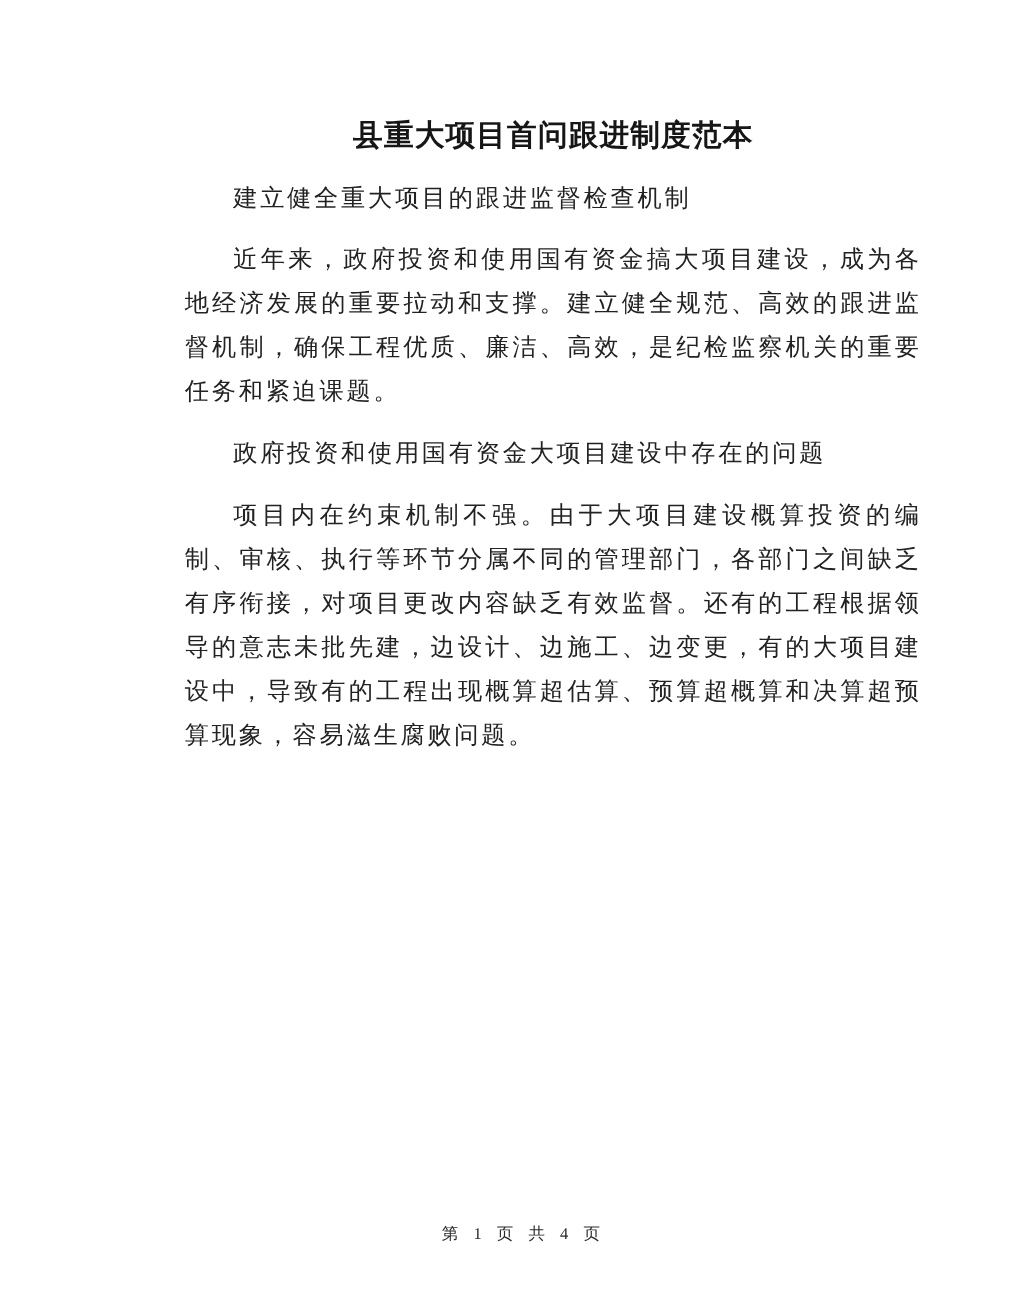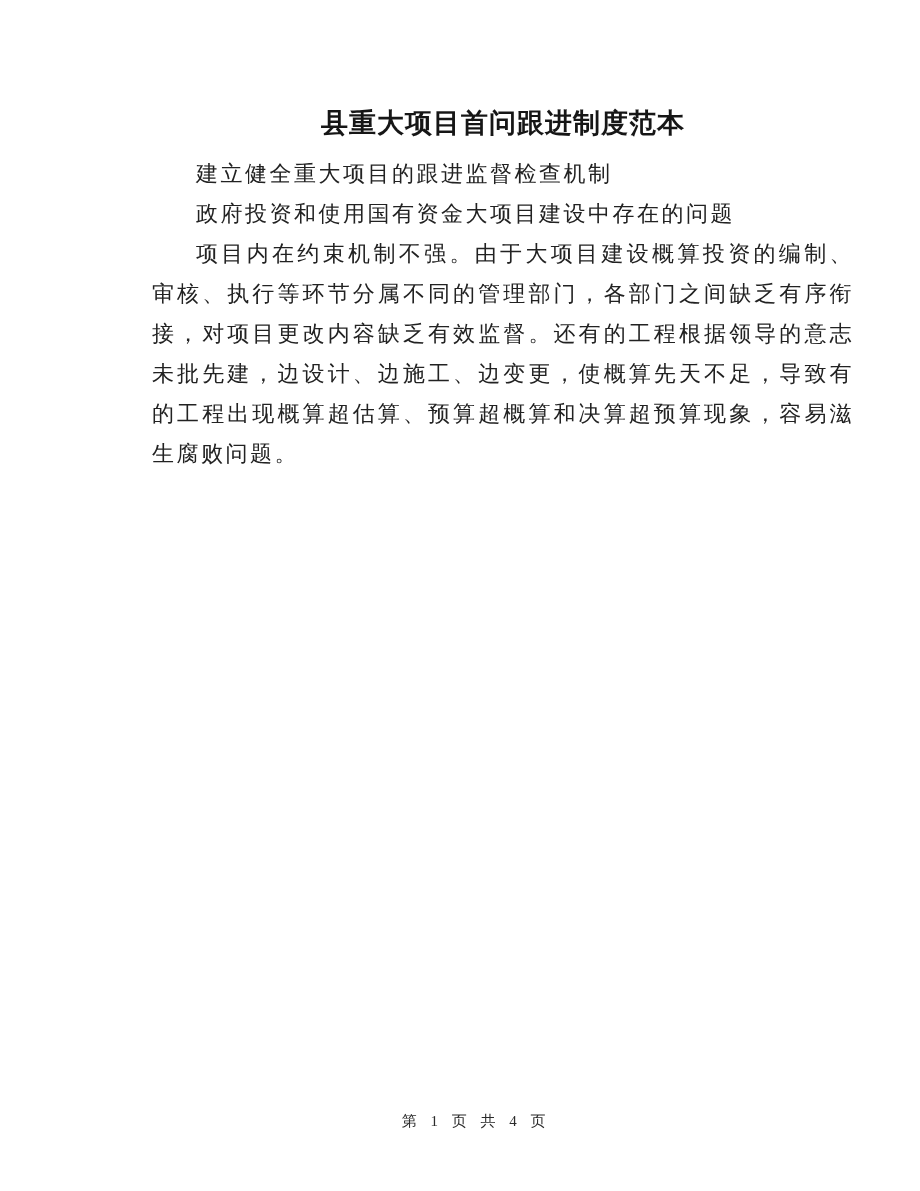--- a/index.html
+++ b/index.html
@@ -26,21 +26,21 @@
   .doc-title {
     margin: 0 0 10px 0;
     font-size: 27px;
     font-weight: bold;
     line-height: 42px;
     text-align: center;
     letter-spacing: 1px;
     color: #161616;
   }
   .doc-paragraph {
-    margin: 0;
+    margin: 16px;
     font-size: 22px;
     line-height: 40px;
     letter-spacing: 2.5px;
     text-align: justify;
     text-justify: inter-ideograph;
     text-indent: 2em;
     word-break: break-all;
     color: #222222;
   }
   .doc-footer {
@@ -55,17 +55,18 @@
     padding-left: 32px;
   }
 </style>
 </head>
 <body>
 
 <div class="doc-page">
   <div class="doc-content">
     <h1 class="doc-title">县重大项目首问跟进制度范本</h1>
     <p class="doc-paragraph">建立健全重大项目的跟进监督检查机制</p>
+    <p class="doc-paragraph">近年来，政府投资和使用国有资金搞大项目建设，成为各地经济发展的重要拉动和支撑。建立健全规范、高效的跟进监督机制，确保工程优质、廉洁、高效，是纪检监察机关的重要任务和紧迫课题。</p>
     <p class="doc-paragraph">政府投资和使用国有资金大项目建设中存在的问题</p>
-    <p class="doc-paragraph">项目内在约束机制不强。由于大项目建设概算投资的编制、审核、执行等环节分属不同的管理部门，各部门之间缺乏有序衔接，对项目更改内容缺乏有效监督。还有的工程根据领导的意志未批先建，边设计、边施工、边变更，使概算先天不足，导致有的工程出现概算超估算、预算超概算和决算超预算现象，容易滋生腐败问题。</p>
+    <p class="doc-paragraph">项目内在约束机制不强。由于大项目建设概算投资的编制、审核、执行等环节分属不同的管理部门，各部门之间缺乏有序衔接，对项目更改内容缺乏有效监督。还有的工程根据领导的意志未批先建，边设计、边施工、边变更，有的大项目建设中，导致有的工程出现概算超估算、预算超概算和决算超预算现象，容易滋生腐败问题。</p>
   </div>
   <div class="doc-footer">第 1 页 共 4 页</div>
 </div>
 
 </body></html>

